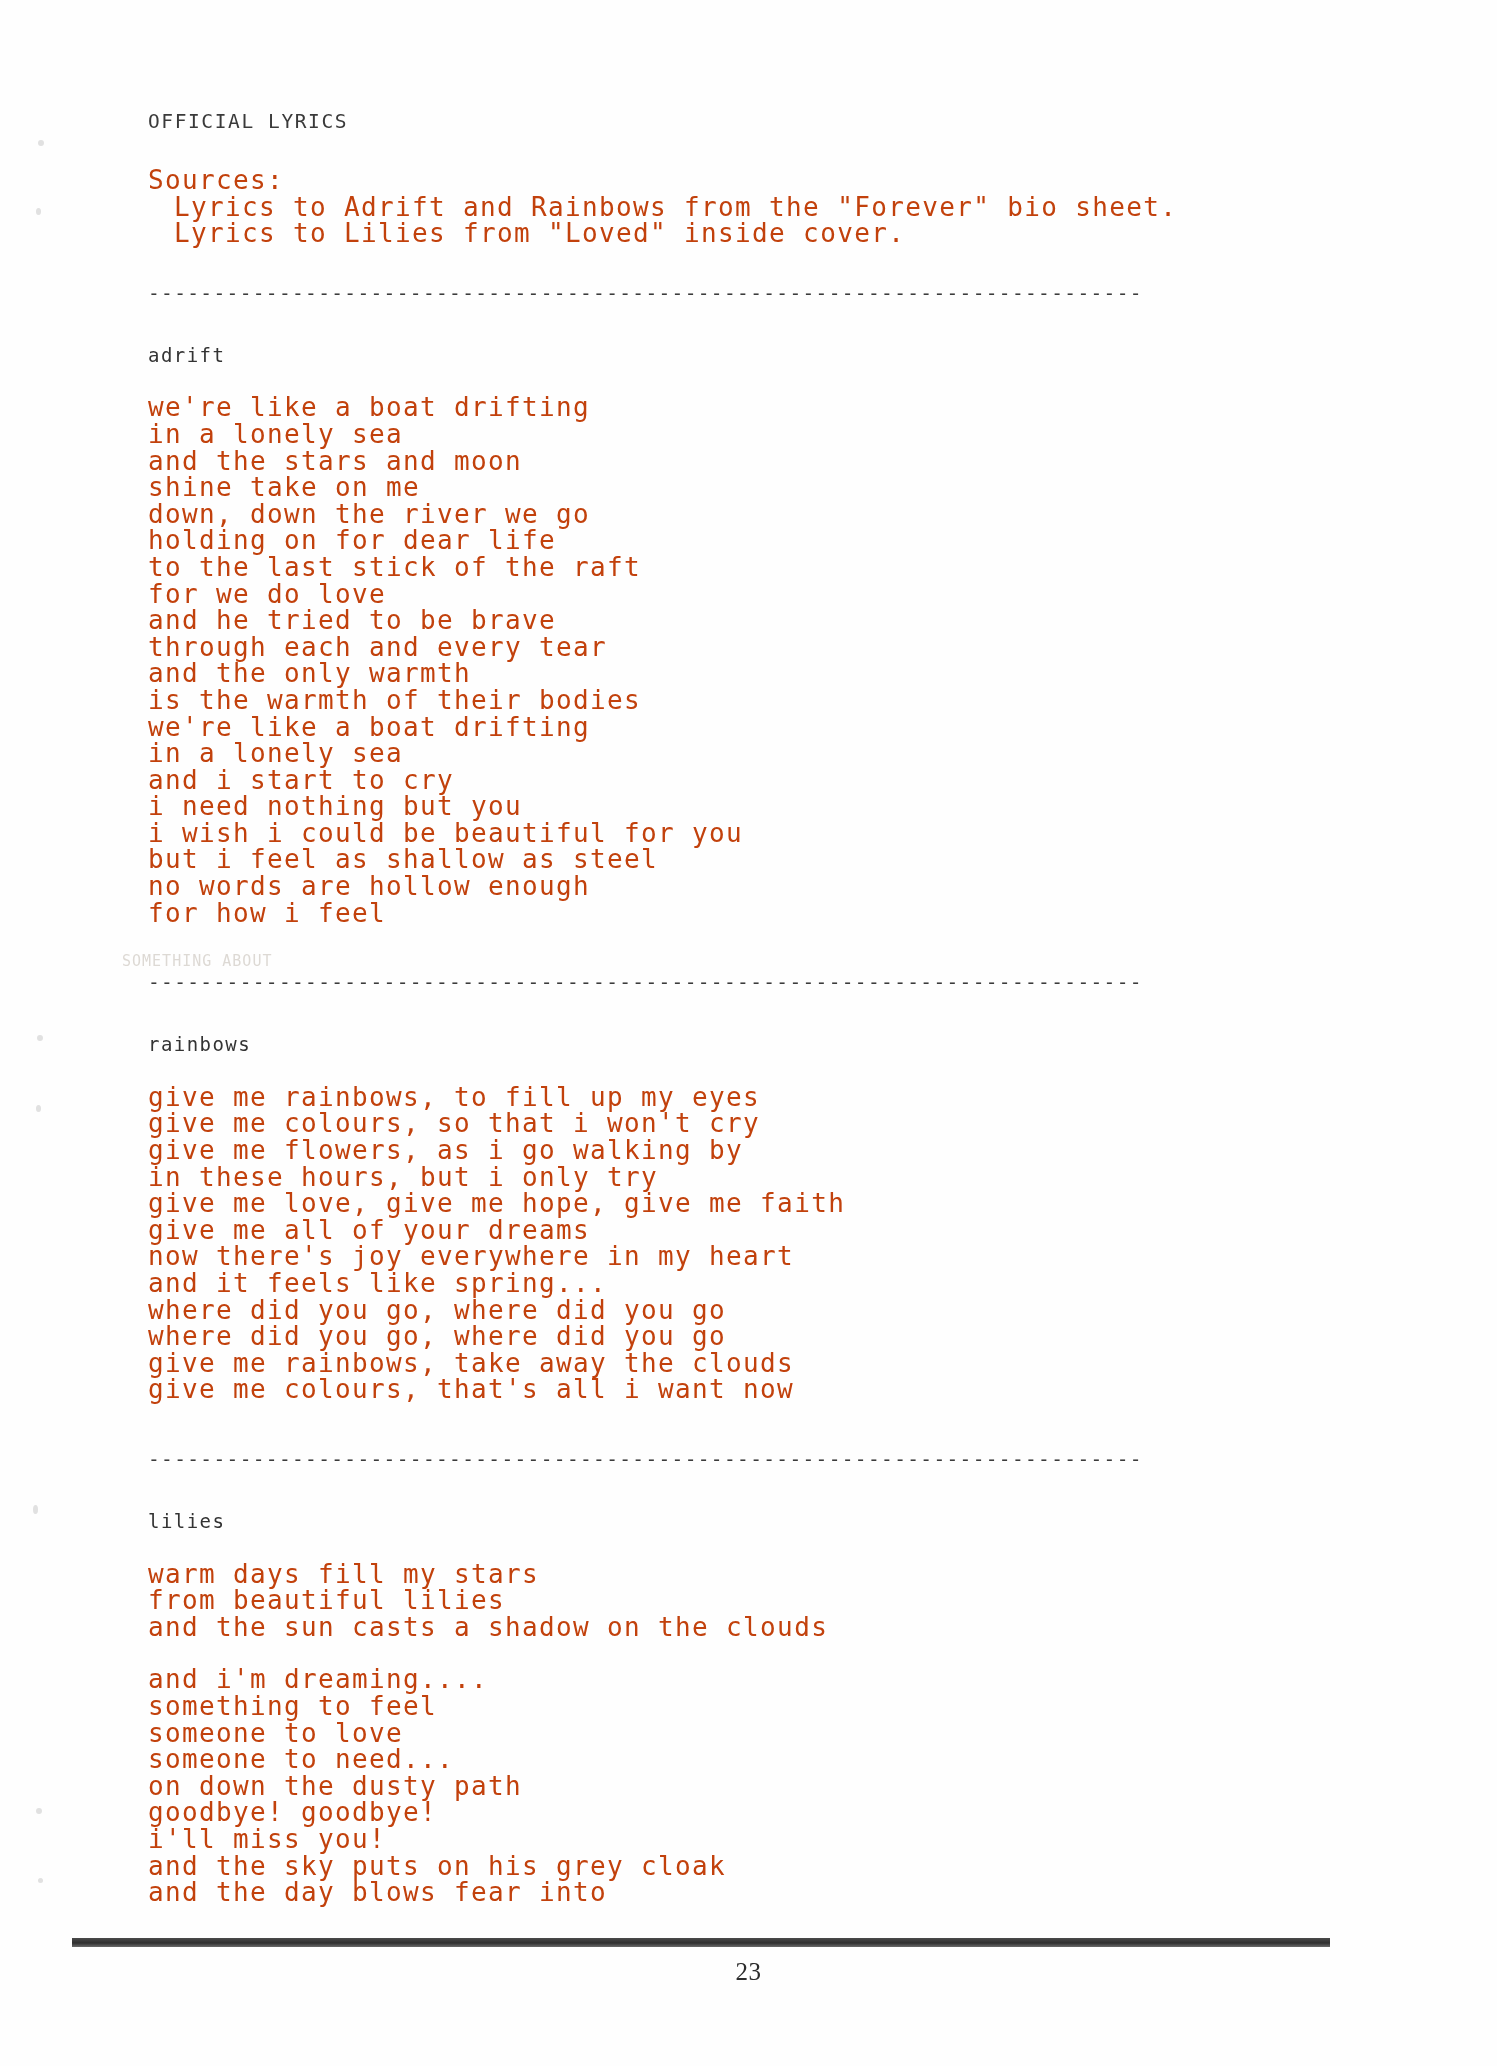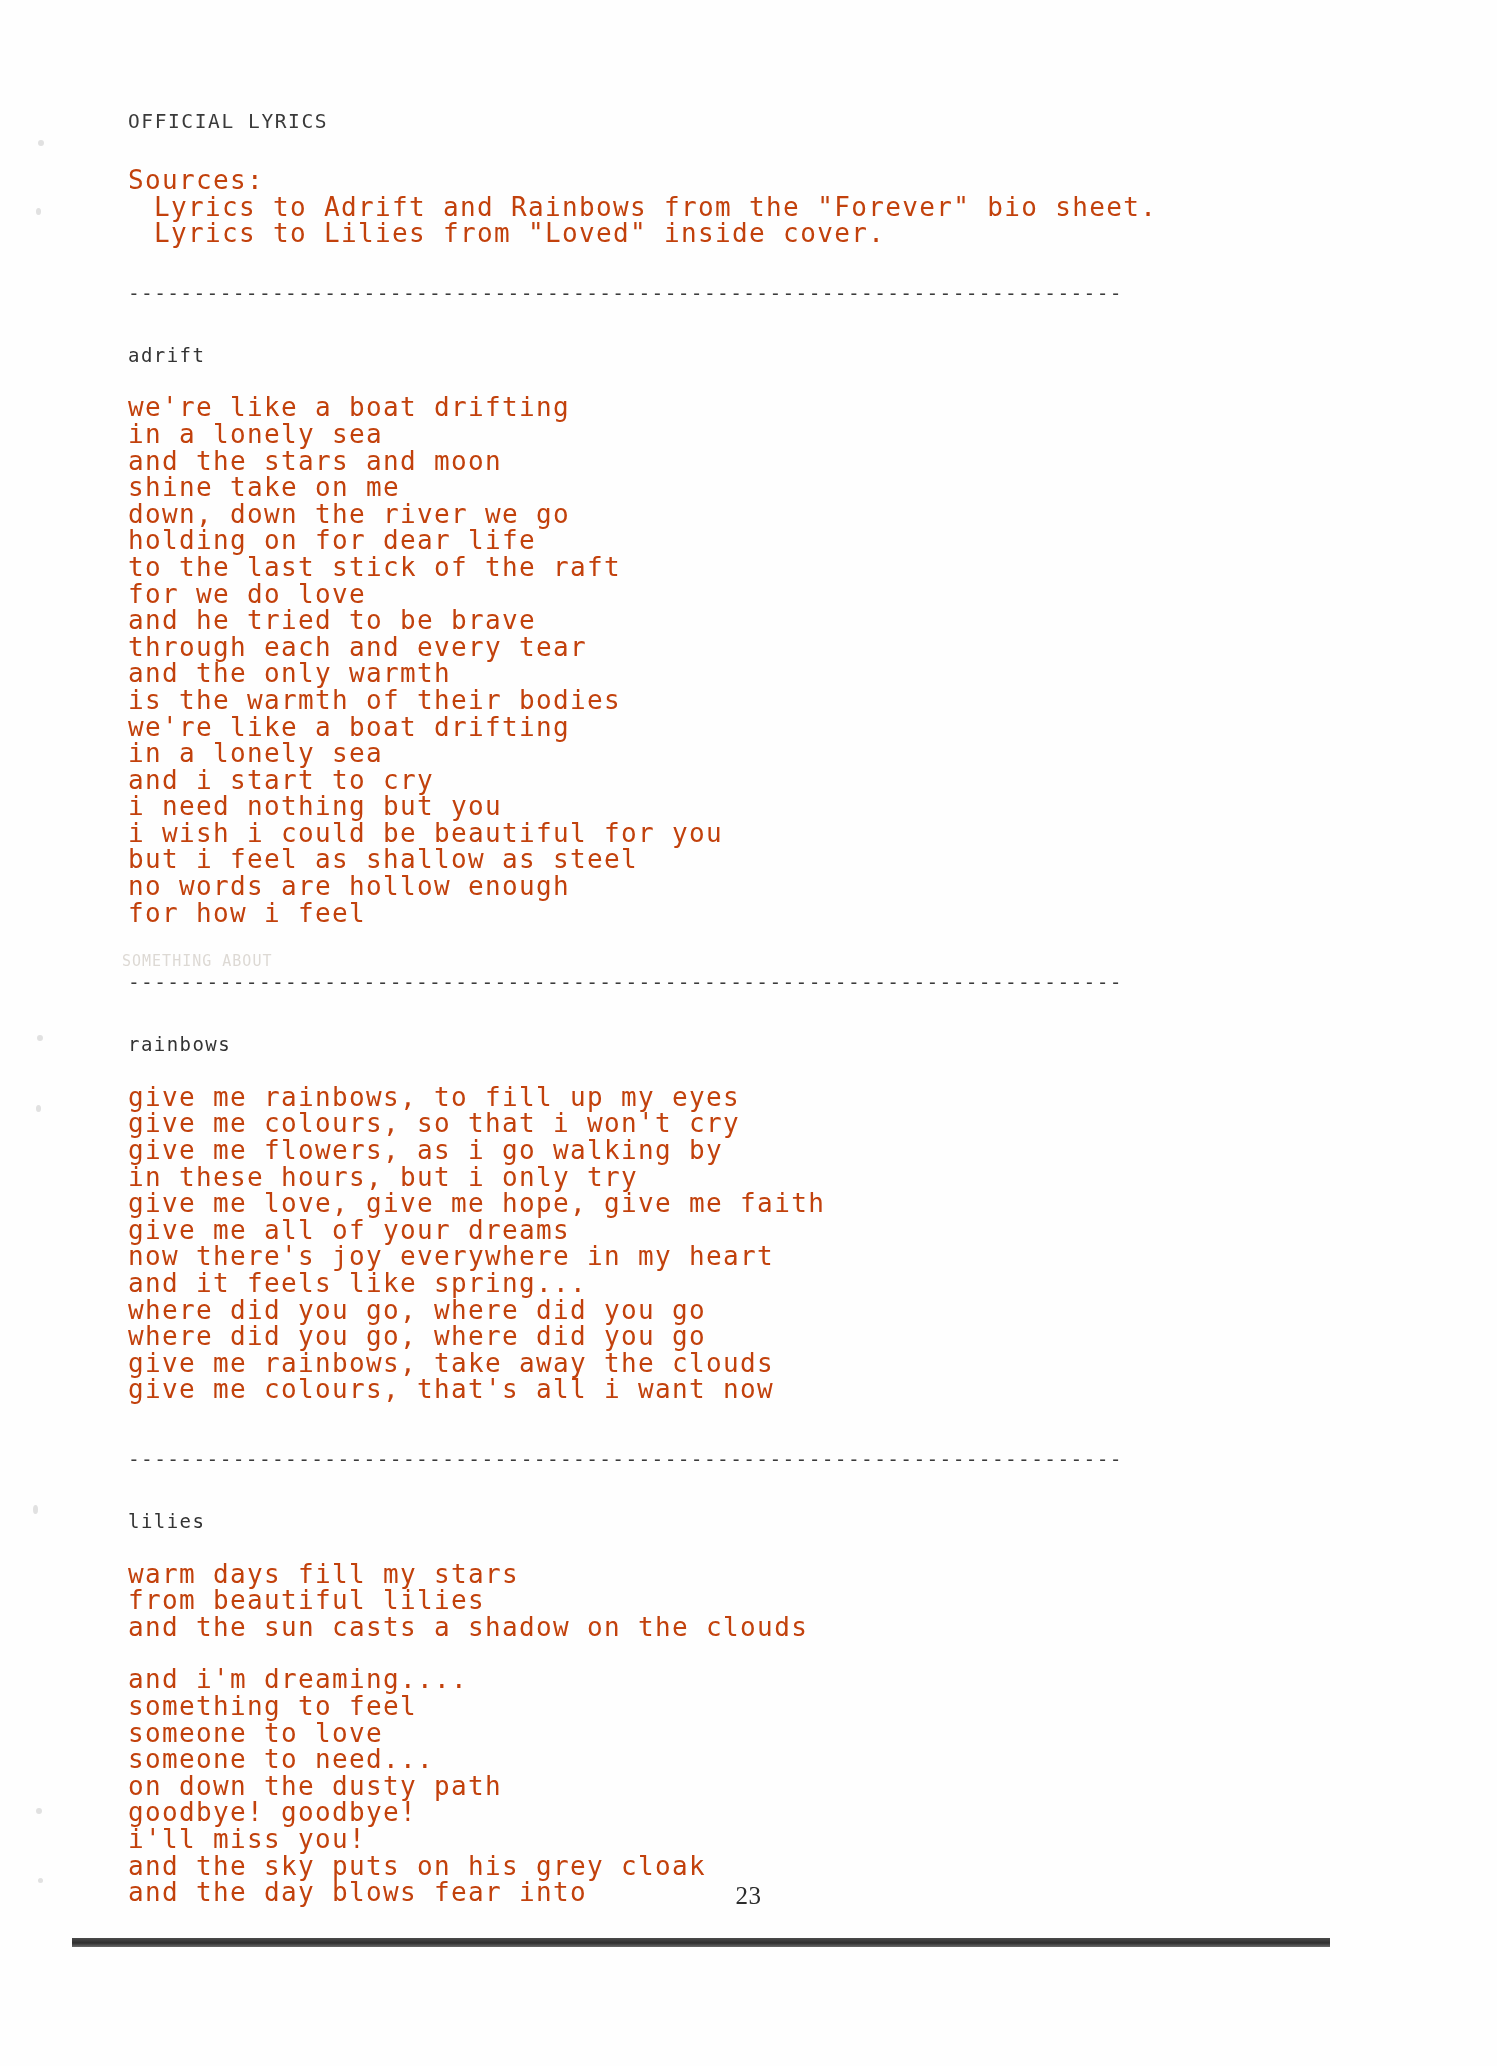--- a/index.html
+++ b/index.html
@@ -24,21 +24,21 @@
   }
   
   .speck {
     position: absolute;
     background: #c9c9c9;
     border-radius: 50%;
     opacity: 0.55;
   }
   .content {
     position: absolute;
-    left: 128px;
+    left: 148px;
     top: 110px;
     width: 1200px;
   }
   .doc-title {
     font-size: 19.5px;
     letter-spacing: 1.6px;
     color: #3a3a3a;
     margin-bottom: 34px;
     white-space: pre;
   }
@@ -78,21 +78,21 @@
     position: absolute;
     left: 72px;
     top: 1938px;
     width: 1258px;
     height: 9px;
     background: linear-gradient(180deg,#4a4a4a 0%, #2f2f2f 55%, #6a6a6a 100%);
   }
   .page-num {
     position: absolute;
     left: 0;
-    top: 1882px;
+    top: 1958px;
     width: 1497px;
     text-align: center;
     font-family: "Liberation Serif", serif;
     font-size: 25px;
     color: #2c2c2c;
     letter-spacing: 0.5px;
   }
   .ghost {
     position: absolute;
     font-family: "DejaVu Sans Mono", monospace;

